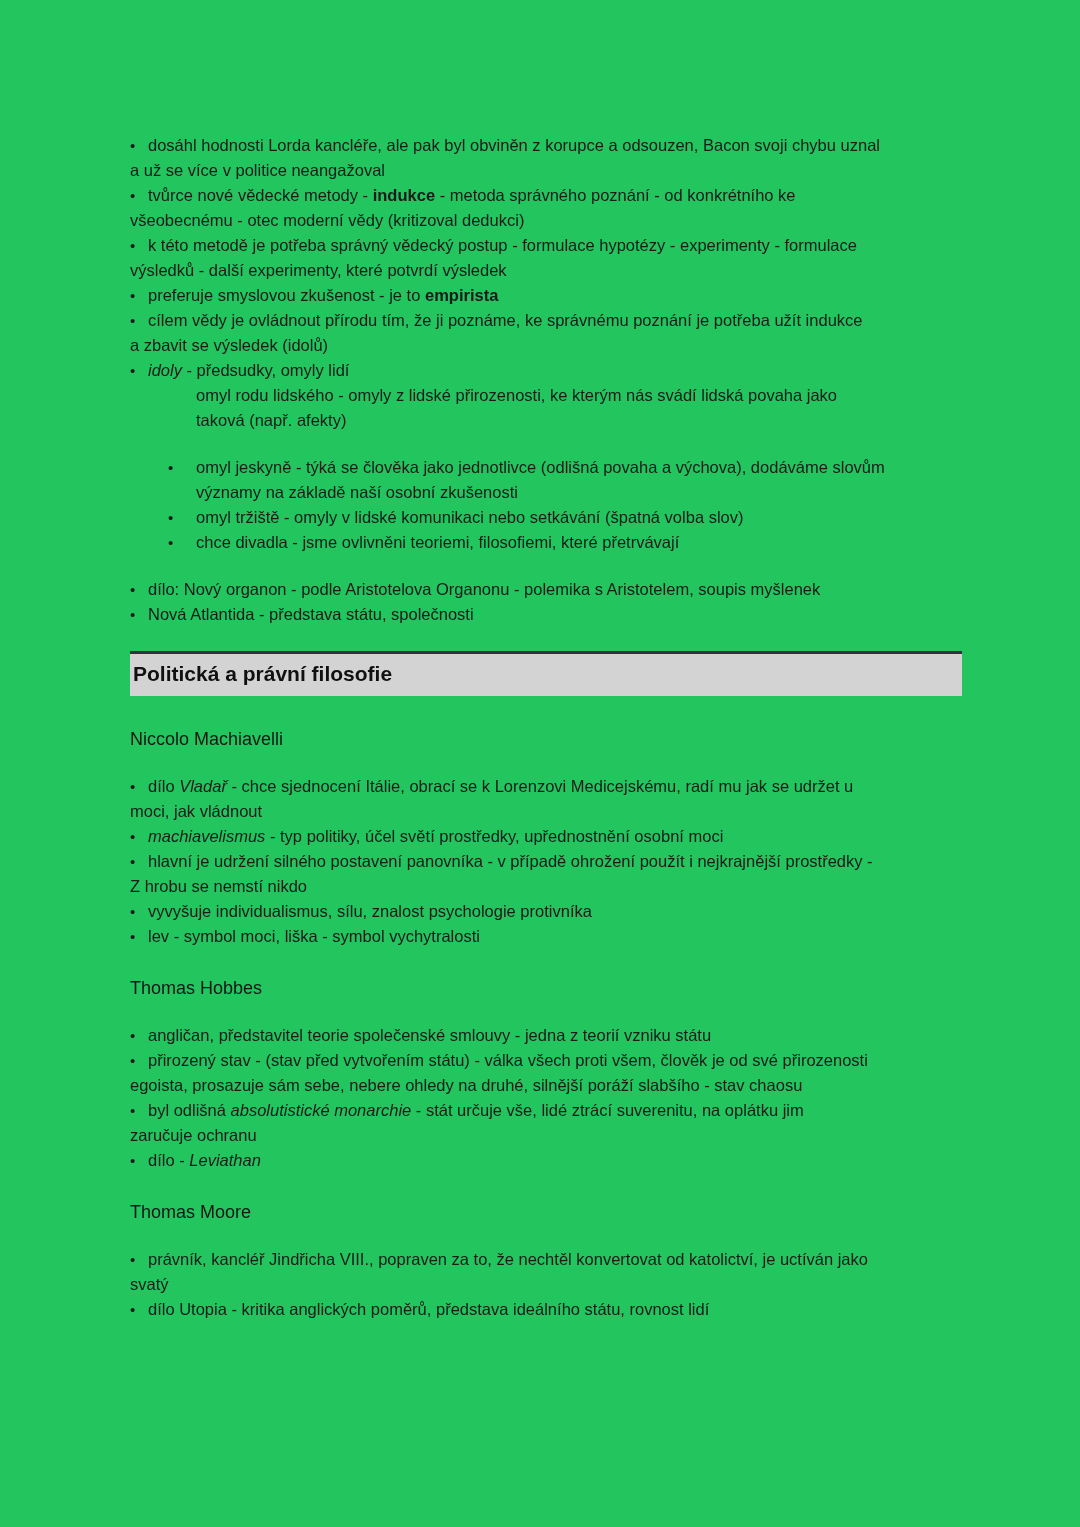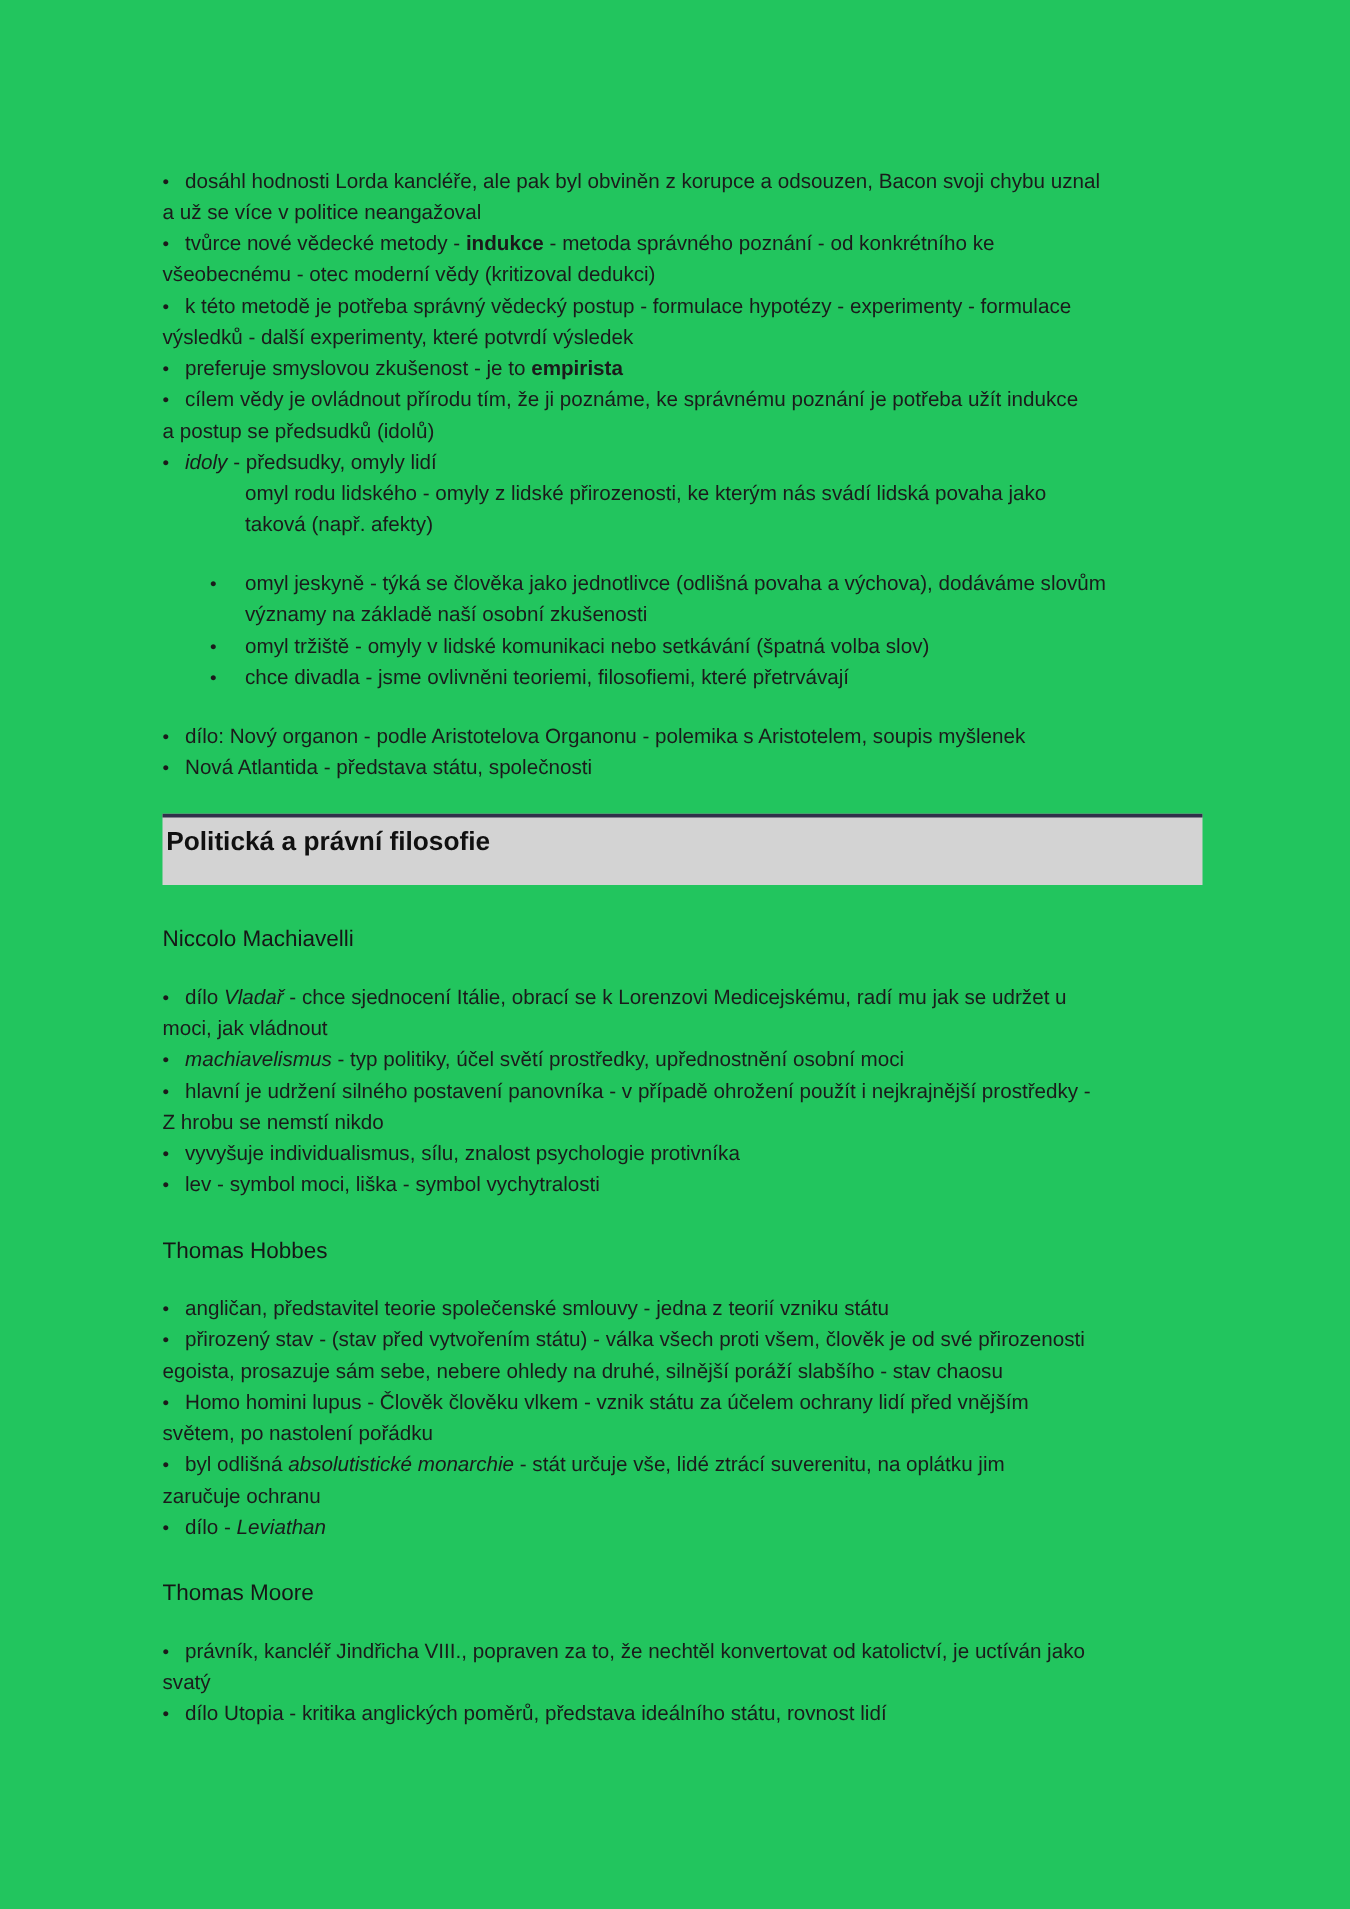--- a/index.html
+++ b/index.html
@@ -50,21 +50,21 @@
     padding-left: 66px;
   }
   .rb  { font-weight: bold; }
   .ri  { }
   .rbi { font-weight: normal; font-style: italic; margin-top: 28px; }
   .section-header {
     font-size: 21px;
     font-weight: bold;
     line-height: 26px;
     color: #101010;
-    padding: 7px 6px 21px 3px;
+    padding: 7px 6px 9px 3px;
   }
   .subheading {
     font-size: 18px;
     font-weight: normal;
     line-height: 26px;
     color: #161616;
   }
   .spacer { width: 100%; }
 </style>
 </head>
@@ -82,21 +82,21 @@
       </div>
       <div class="para b1">
         <div class="ln"><span class="bullet">•</span><span>k této metodě je potřeba správný vědecký postup - </span><span class="ri">formulace hypotézy - experimenty - formulace</span></div>
         <div class="ln"><span class="ri">výsledků - další experimenty, které potvrdí výsledek</span></div>
       </div>
       <div class="para b1">
         <div class="ln"><span class="bullet">•</span><span>preferuje smyslovou zkušenost - je to </span><span class="rb">empirista</span></div>
       </div>
       <div class="para b1">
         <div class="ln"><span class="bullet">•</span><span>cílem vědy je ovládnout přírodu tím, že ji poznáme, ke správnému poznání je potřeba užít </span><span class="ri">indukce</span></div>
-        <div class="ln"><span>a postup se předsudků (</span><span class="ri">idolů</span><span>)</span></div>
+        <div class="ln"><span>a zbavit se výsledek (</span><span class="ri">idolů</span><span>)</span></div>
       </div>
       <div class="para b1">
         <div class="ln"><span class="bullet">•</span><span class="rbi">idoly</span><span> - předsudky, omyly lidí</span></div>
       </div>
       <div class="para ind">
         <div class="ln"><span class="ri">omyl rodu lidského</span><span> - omyly z lidské přirozenosti, ke kterým nás svádí lidská povaha jako</span></div>
         <div class="ln"><span>taková (např. afekty)</span></div>
       </div>
       <div class="spacer" style="height: 22px;"></div>
       <div class="para b2">
@@ -142,24 +142,20 @@
       <div class="subheading">Thomas Hobbes</div>
       <div class="spacer" style="height: 22px;"></div>
       <div class="para b1">
         <div class="ln"><span class="bullet">•</span><span>angličan, představitel teorie společenské smlouvy - jedna z teorií vzniku státu</span></div>
       </div>
       <div class="para b1">
         <div class="ln"><span class="bullet">•</span><span class="ri">přirozený stav</span><span> - (stav před vytvořením státu) - válka všech proti všem, člověk je od své přirozenosti</span></div>
         <div class="ln"><span>egoista, prosazuje sám sebe, nebere ohledy na druhé, silnější poráží slabšího - </span><span class="ri">stav chaosu</span></div>
       </div>
       <div class="para b1">
-        <div class="ln"><span class="bullet">•</span><span class="ri">Homo homini lupus</span><span> - Člověk člověku vlkem - vznik státu za účelem ochrany lidí před vnějším</span></div>
-        <div class="ln"><span>světem, po nastolení pořádku</span></div>
-      </div>
-      <div class="para b1">
         <div class="ln"><span class="bullet">•</span><span>byl odlišná </span><span class="rbi">absolutistické monarchie</span><span> - stát určuje vše, lidé ztrácí suverenitu, na oplátku jim</span></div>
         <div class="ln"><span>zaručuje ochranu</span></div>
       </div>
       <div class="para b1">
         <div class="ln"><span class="bullet">•</span><span>dílo - </span><span class="rbi">Leviathan</span></div>
       </div>
       <div class="spacer" style="height: 26px;"></div>
       <div class="subheading">Thomas Moore</div>
       <div class="spacer" style="height: 22px;"></div>
       <div class="para b1">

